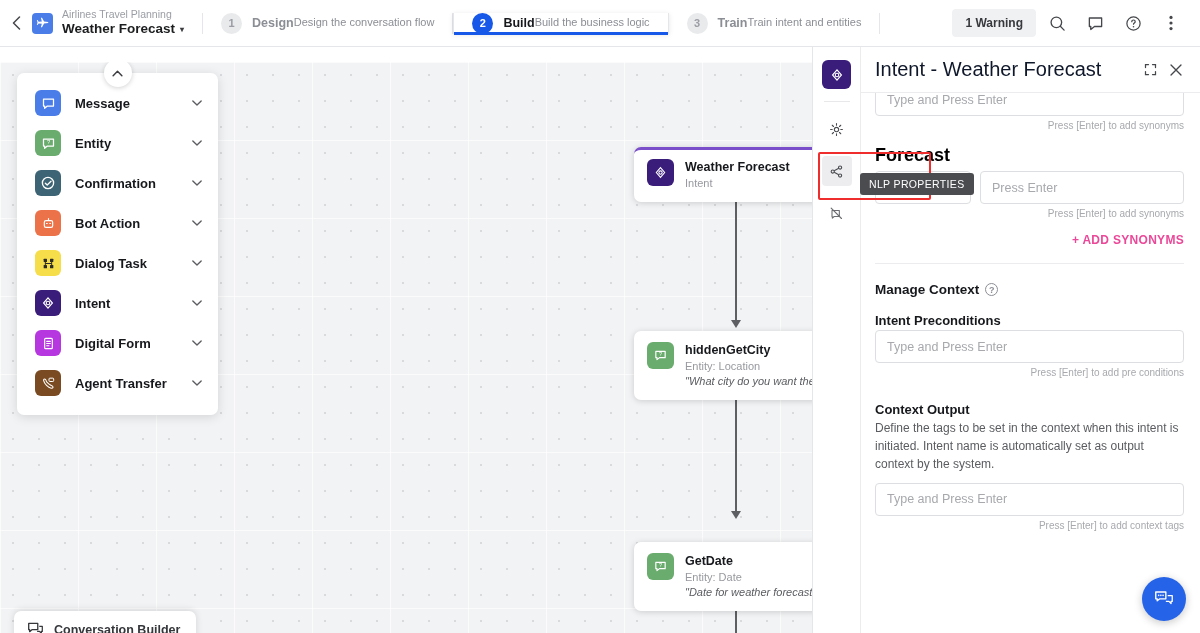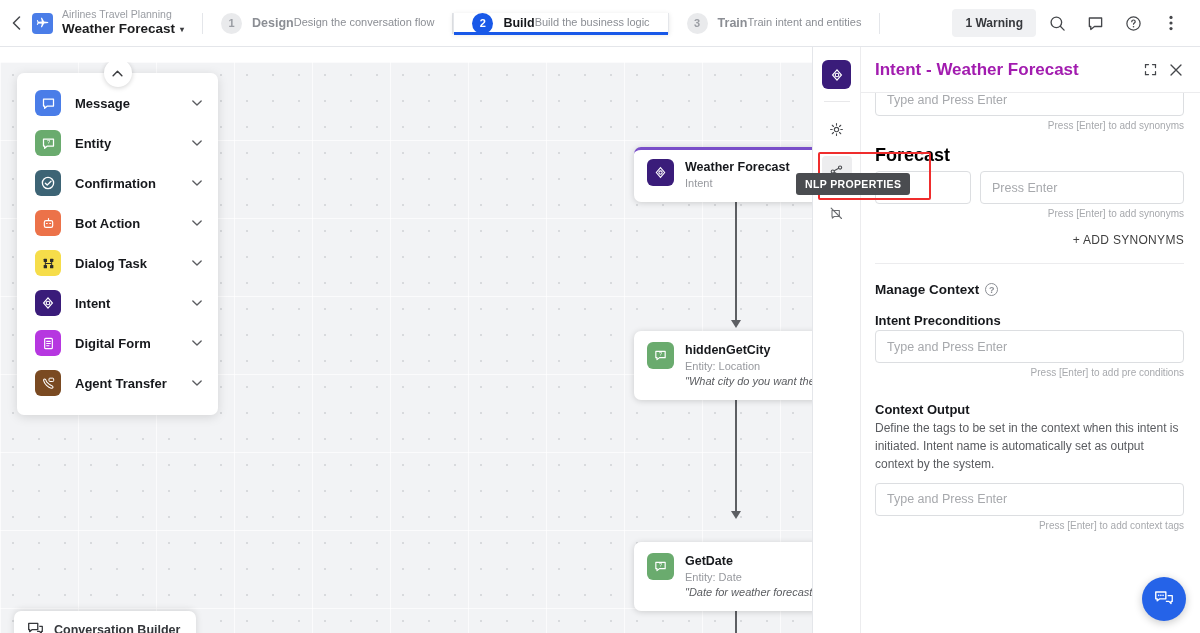--- a/index.html
+++ b/index.html
@@ -159,47 +159,47 @@
     margin-bottom: 10px; position: relative;
   }
   .rail-btn.hl { background: #ededef; }
   .rail-btn.dim { color: #6b6d71; }
 
   .highlight-box {
     position: absolute; left: 818px; top: 152px; width: 113px; height: 48px;
     border: 2px solid #ef2d2d; border-radius: 2px; z-index: 60; pointer-events: none;
   }
   .tooltip {
-    position: absolute; left: 796px; top: 173px; background: #4a4c50; color: #fff;
-    font-size: 10.5px; font-weight: 700; letter-spacing: .35px;
+    position: absolute; left: 860px; top: 173px; background: #4a4c50; color: #fff;
+    font-size: 10.5px; font-weight: 400; letter-spacing: .35px;
     padding: 5px 9px; border-radius: 3px; z-index: 61; white-space: nowrap;
   }
 
   .rcontent { flex: 1; display: flex; flex-direction: column; min-width: 0; }
   .rhead {
     height: 46px; flex: 0 0 46px; display: flex; align-items: center;
     padding: 0 16px 0 14px; border-bottom: 1px solid #ececee; gap: 10px;
   }
-  .rtitle { font-size: 17px; font-weight: 700; color: #a21caf; flex: 1; }
+  .rtitle { font-size: 20px; font-weight: 400; color: #0f172a; flex: 1; }
   .rhead-ico { color: #45474b; cursor: pointer; display: flex; align-items: center; }
 
   .rbody { flex: 1; overflow: hidden; padding: 0 16px 0 14px; position: relative; }
 
   .field-input {
     width: 100%; height: 33px; border: 1px solid #dcdee1; border-radius: 4px;
     padding: 0 11px; font-size: 12.5px; color: #16181c;
     font-family: "Liberation Sans", sans-serif; background: #fff; outline: none;
   }
   .field-input::placeholder { color: #a7a9ad; }
   .field-hint { font-size: 10px; color: #a7a9ad; text-align: right; margin-top: 4px; }
   .sublabel { font-size: 18px; font-weight: 600; color: #000000; margin: 14px 0 5px 0; }
   .syn-row { display: flex; gap: 9px; align-items: center; }
   .syn-token { width: 96px; flex: 0 0 96px; }
   .add-syn {
-    color: #404040; font-size: 12px; font-weight: 400; letter-spacing: .3px;
+    color: #ec4899; font-size: 12px; font-weight: 700; letter-spacing: .3px;
     text-align: right; margin-top: 14px; cursor: pointer;
   }
   .divider { height: 1px; background: #ececee; margin: 16px 0 0 0; }
   .sec-title {
     font-size: 13.5px; font-weight: 700; color: #16181c;
     margin: 18px 0 0 0; display: flex; align-items: center; gap: 6px;
   }
   .q-ico {
     width: 13px; height: 13px; border-radius: 50%; border: 1px solid #8b8e94;
     color: #8b8e94; font-size: 9px; display: flex; align-items: center; justify-content: center;

